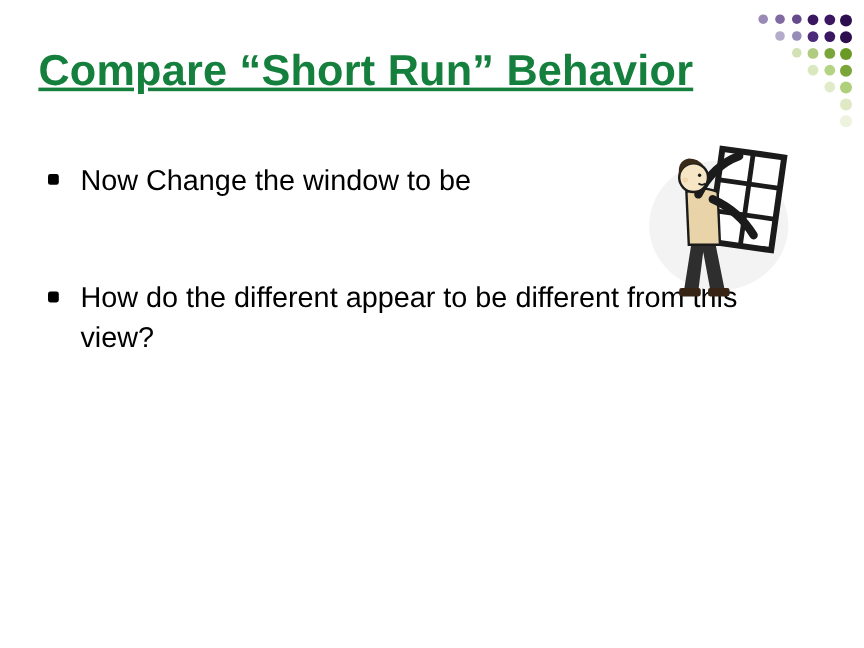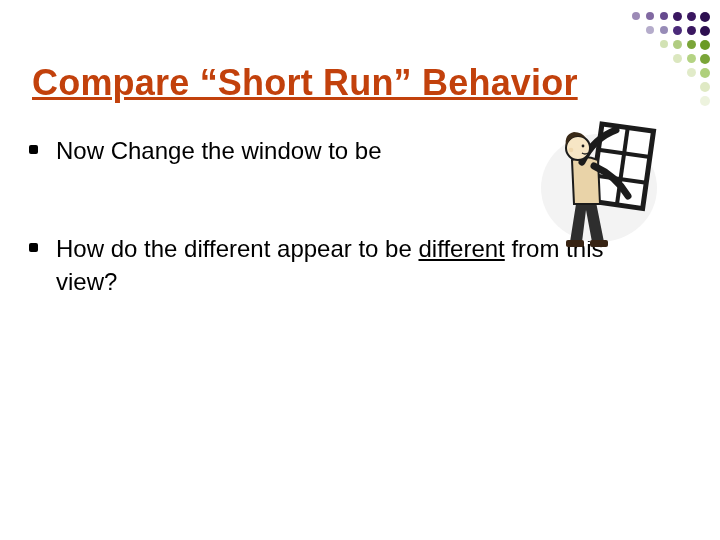--- a/index.html
+++ b/index.html
@@ -17,28 +17,27 @@
     height: 540px;
     position: relative;
     box-sizing: border-box;
   }
   .title {
     position: absolute;
     left: 32px;
     top: 38px;
     font-size: 36px;
     font-weight: bold;
-    color: #c2410c;
+    color: #15803d;
     text-decoration: underline;
     letter-spacing: 0.2px;
-    margin-top: 24px;
   }
   .bullets {
     position: absolute;
-    left: 29px;
+    left: 40px;
     top: 135px;
     width: 610px;
   }
   .bullet-row {
     display: flex;
     align-items: flex-start;
     margin-bottom: 66px;
     color: #000;
   }
   .bullet-dot {
@@ -49,21 +48,20 @@
     margin-top: 10px;
     margin-right: 18px;
     flex: 0 0 auto;
   }
   .bullet-text {
     font-size: 24px;
     line-height: 1.35;
     color: #000;
   }
   .underline-word {
-    text-decoration: underline;
     text-align: center;
   }
   .clipart {
     position: absolute;
     right: 56px;
     top: 118px;
     width: 140px;
     height: 130px;
     pointer-events: none;
   }

